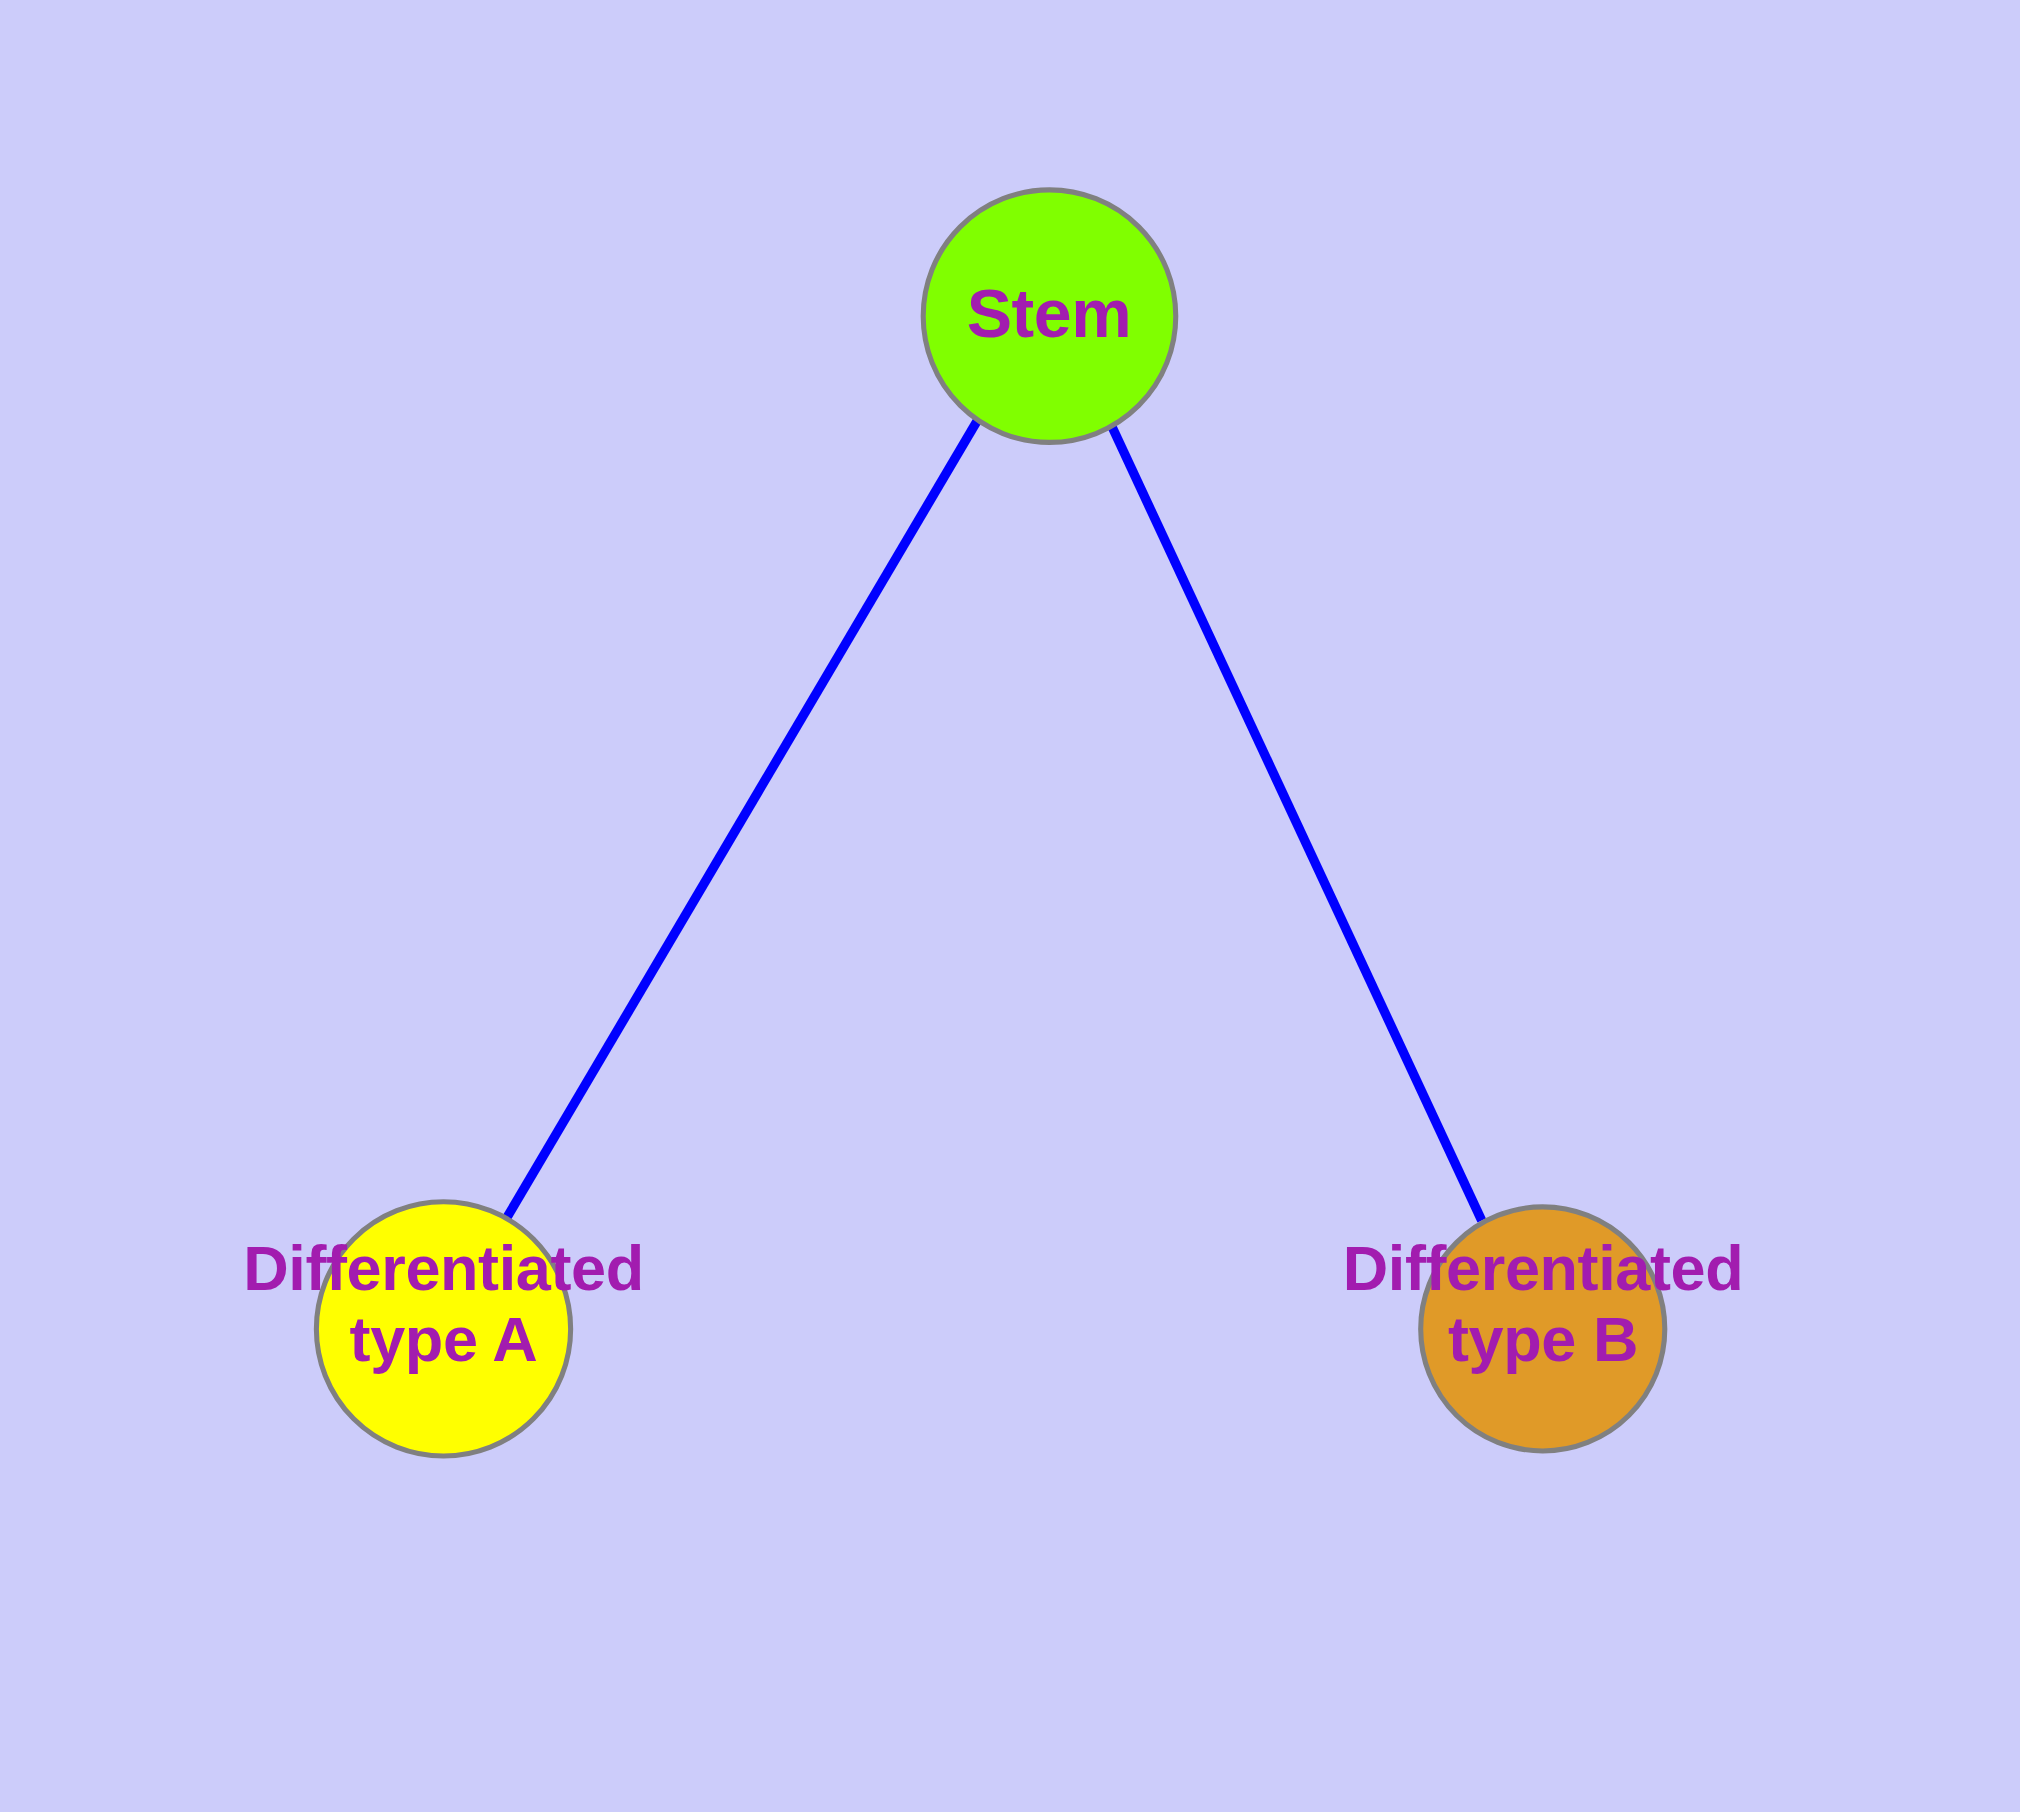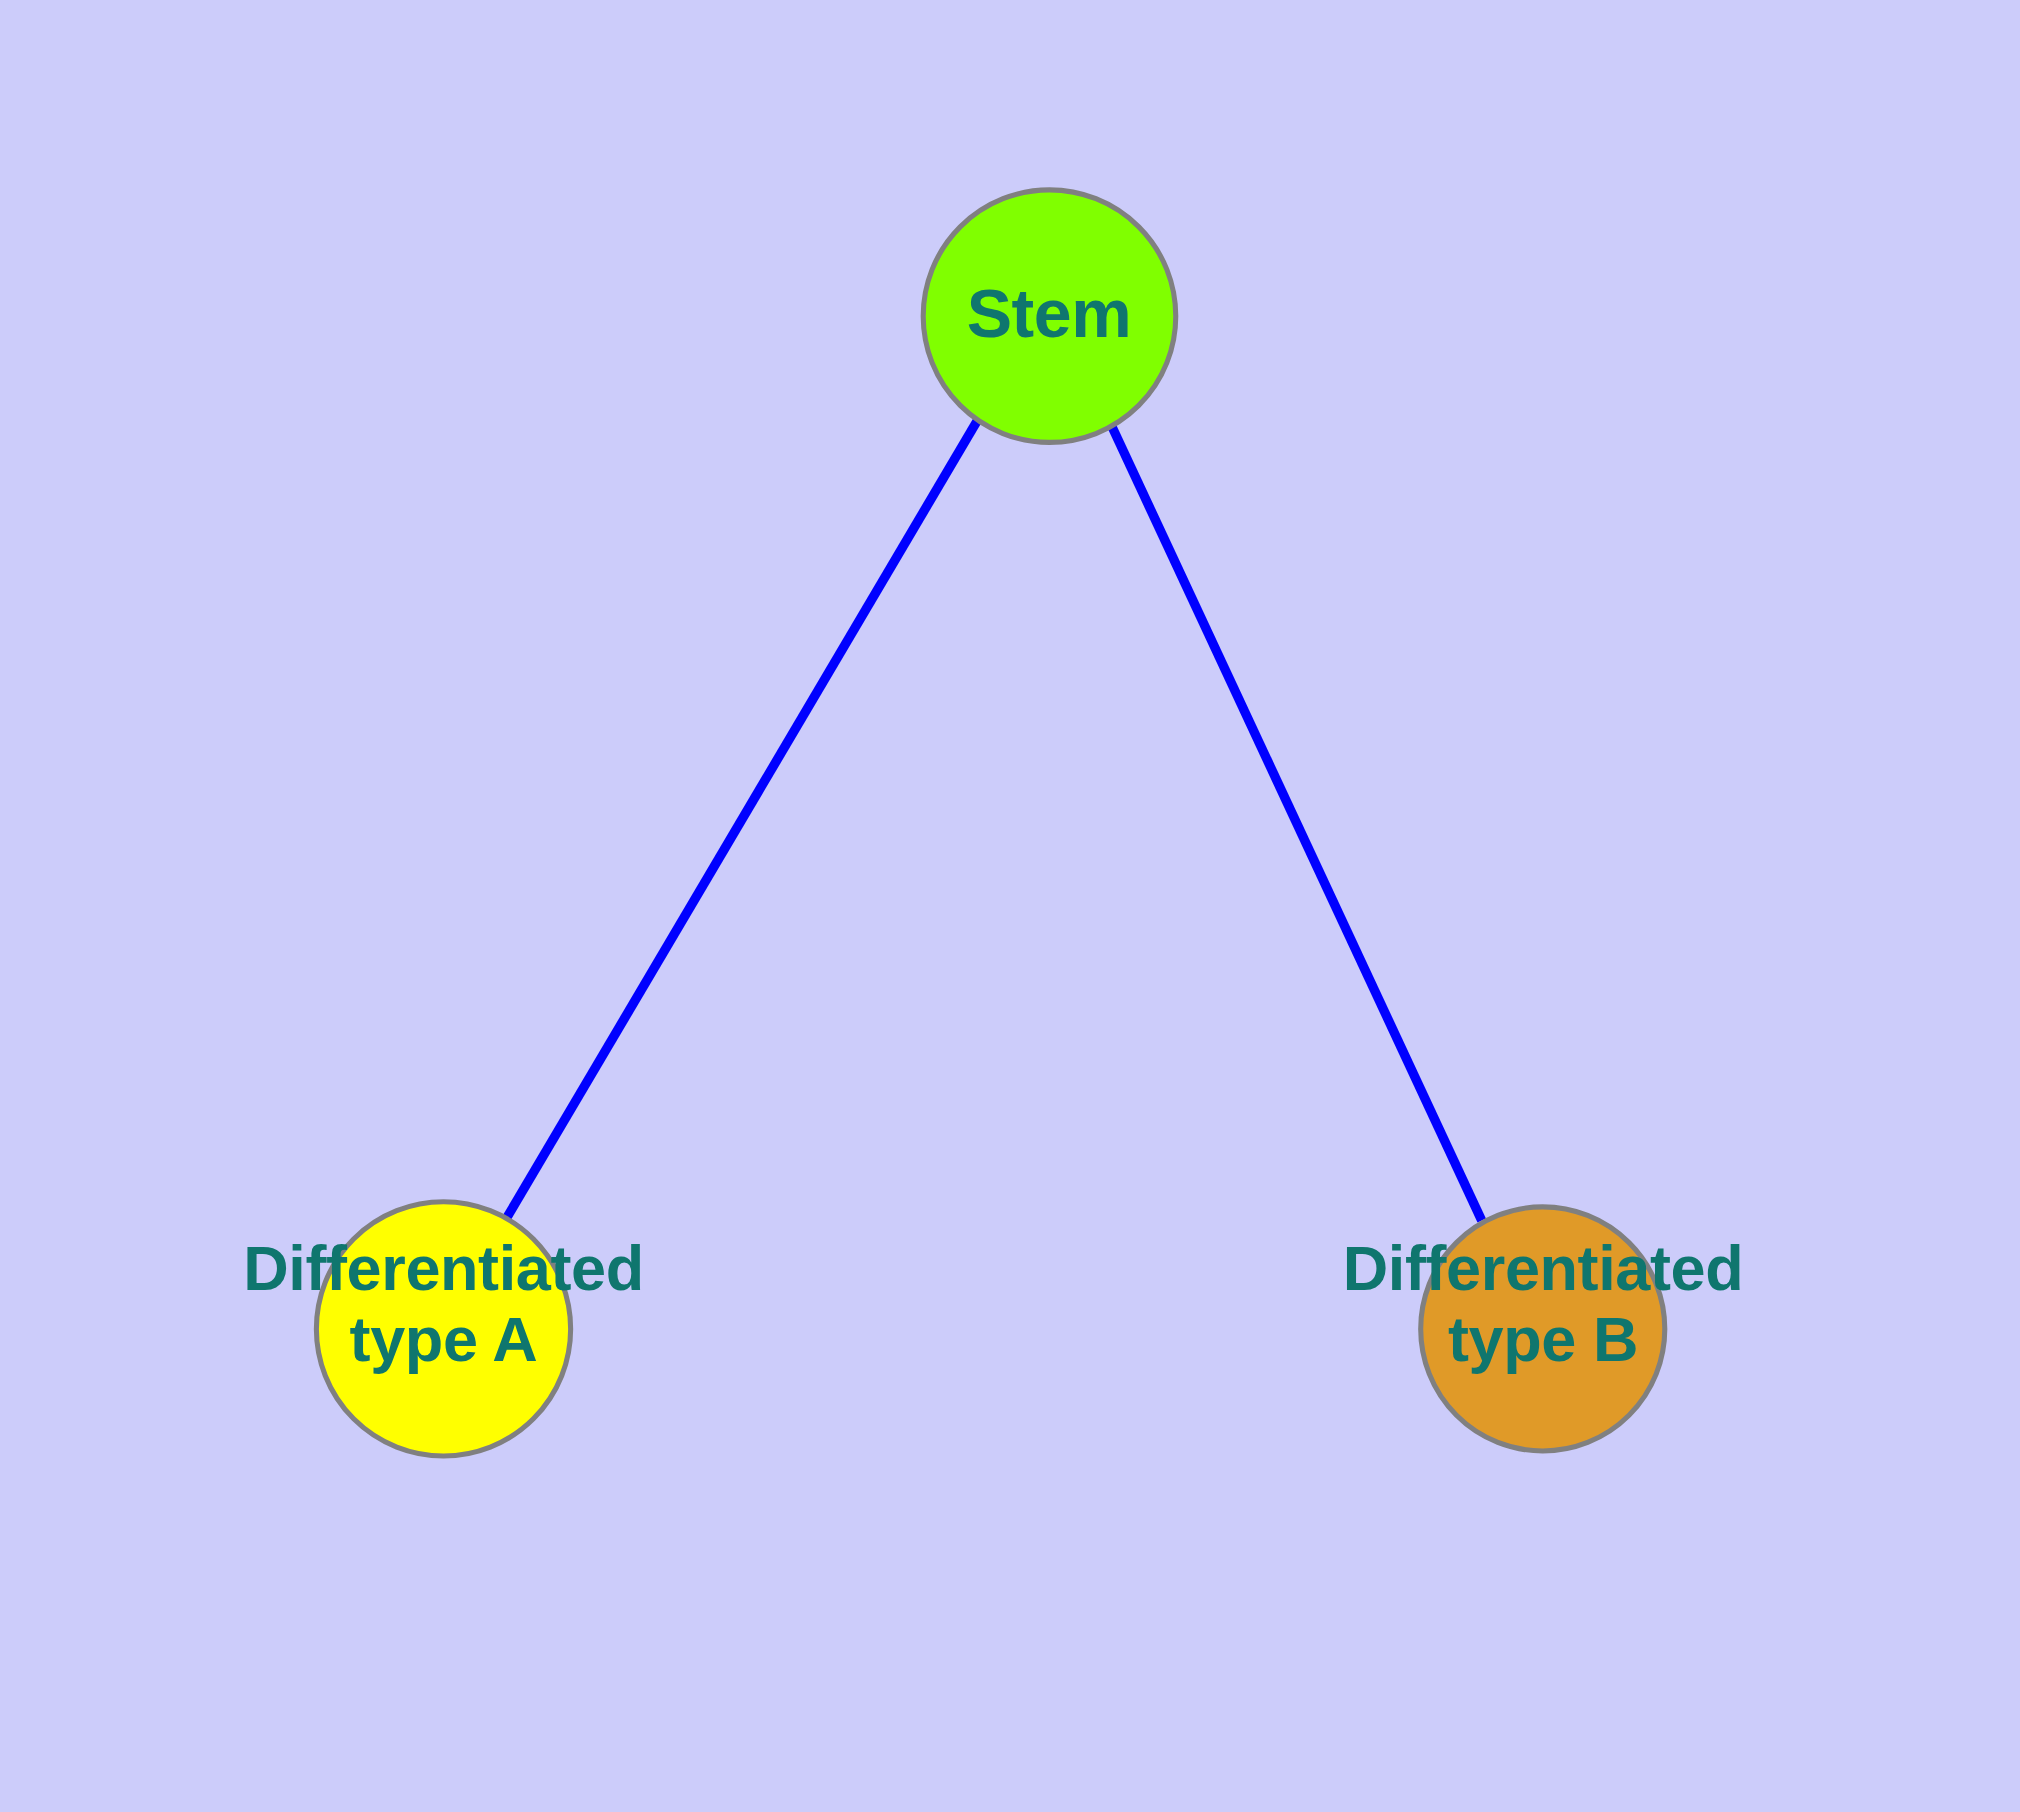--- a/index.html
+++ b/index.html
@@ -26,21 +26,21 @@
     position: absolute;
     left: 0;
     top: 0;
     width: 2021px;
     height: 1812px;
     display: block;
   }
   .node-label {
     position: absolute;
     text-align: center;
-    color: #0f766e;
+    color: #a21caf;
     font-weight: bold;
     line-height: 1.12;
     white-space: pre;
     letter-spacing: -0.4px;
     -webkit-font-smoothing: antialiased;
   }
   .label-stem {
     font-size: 68px;
     left: 625px;
     top: 275px;

